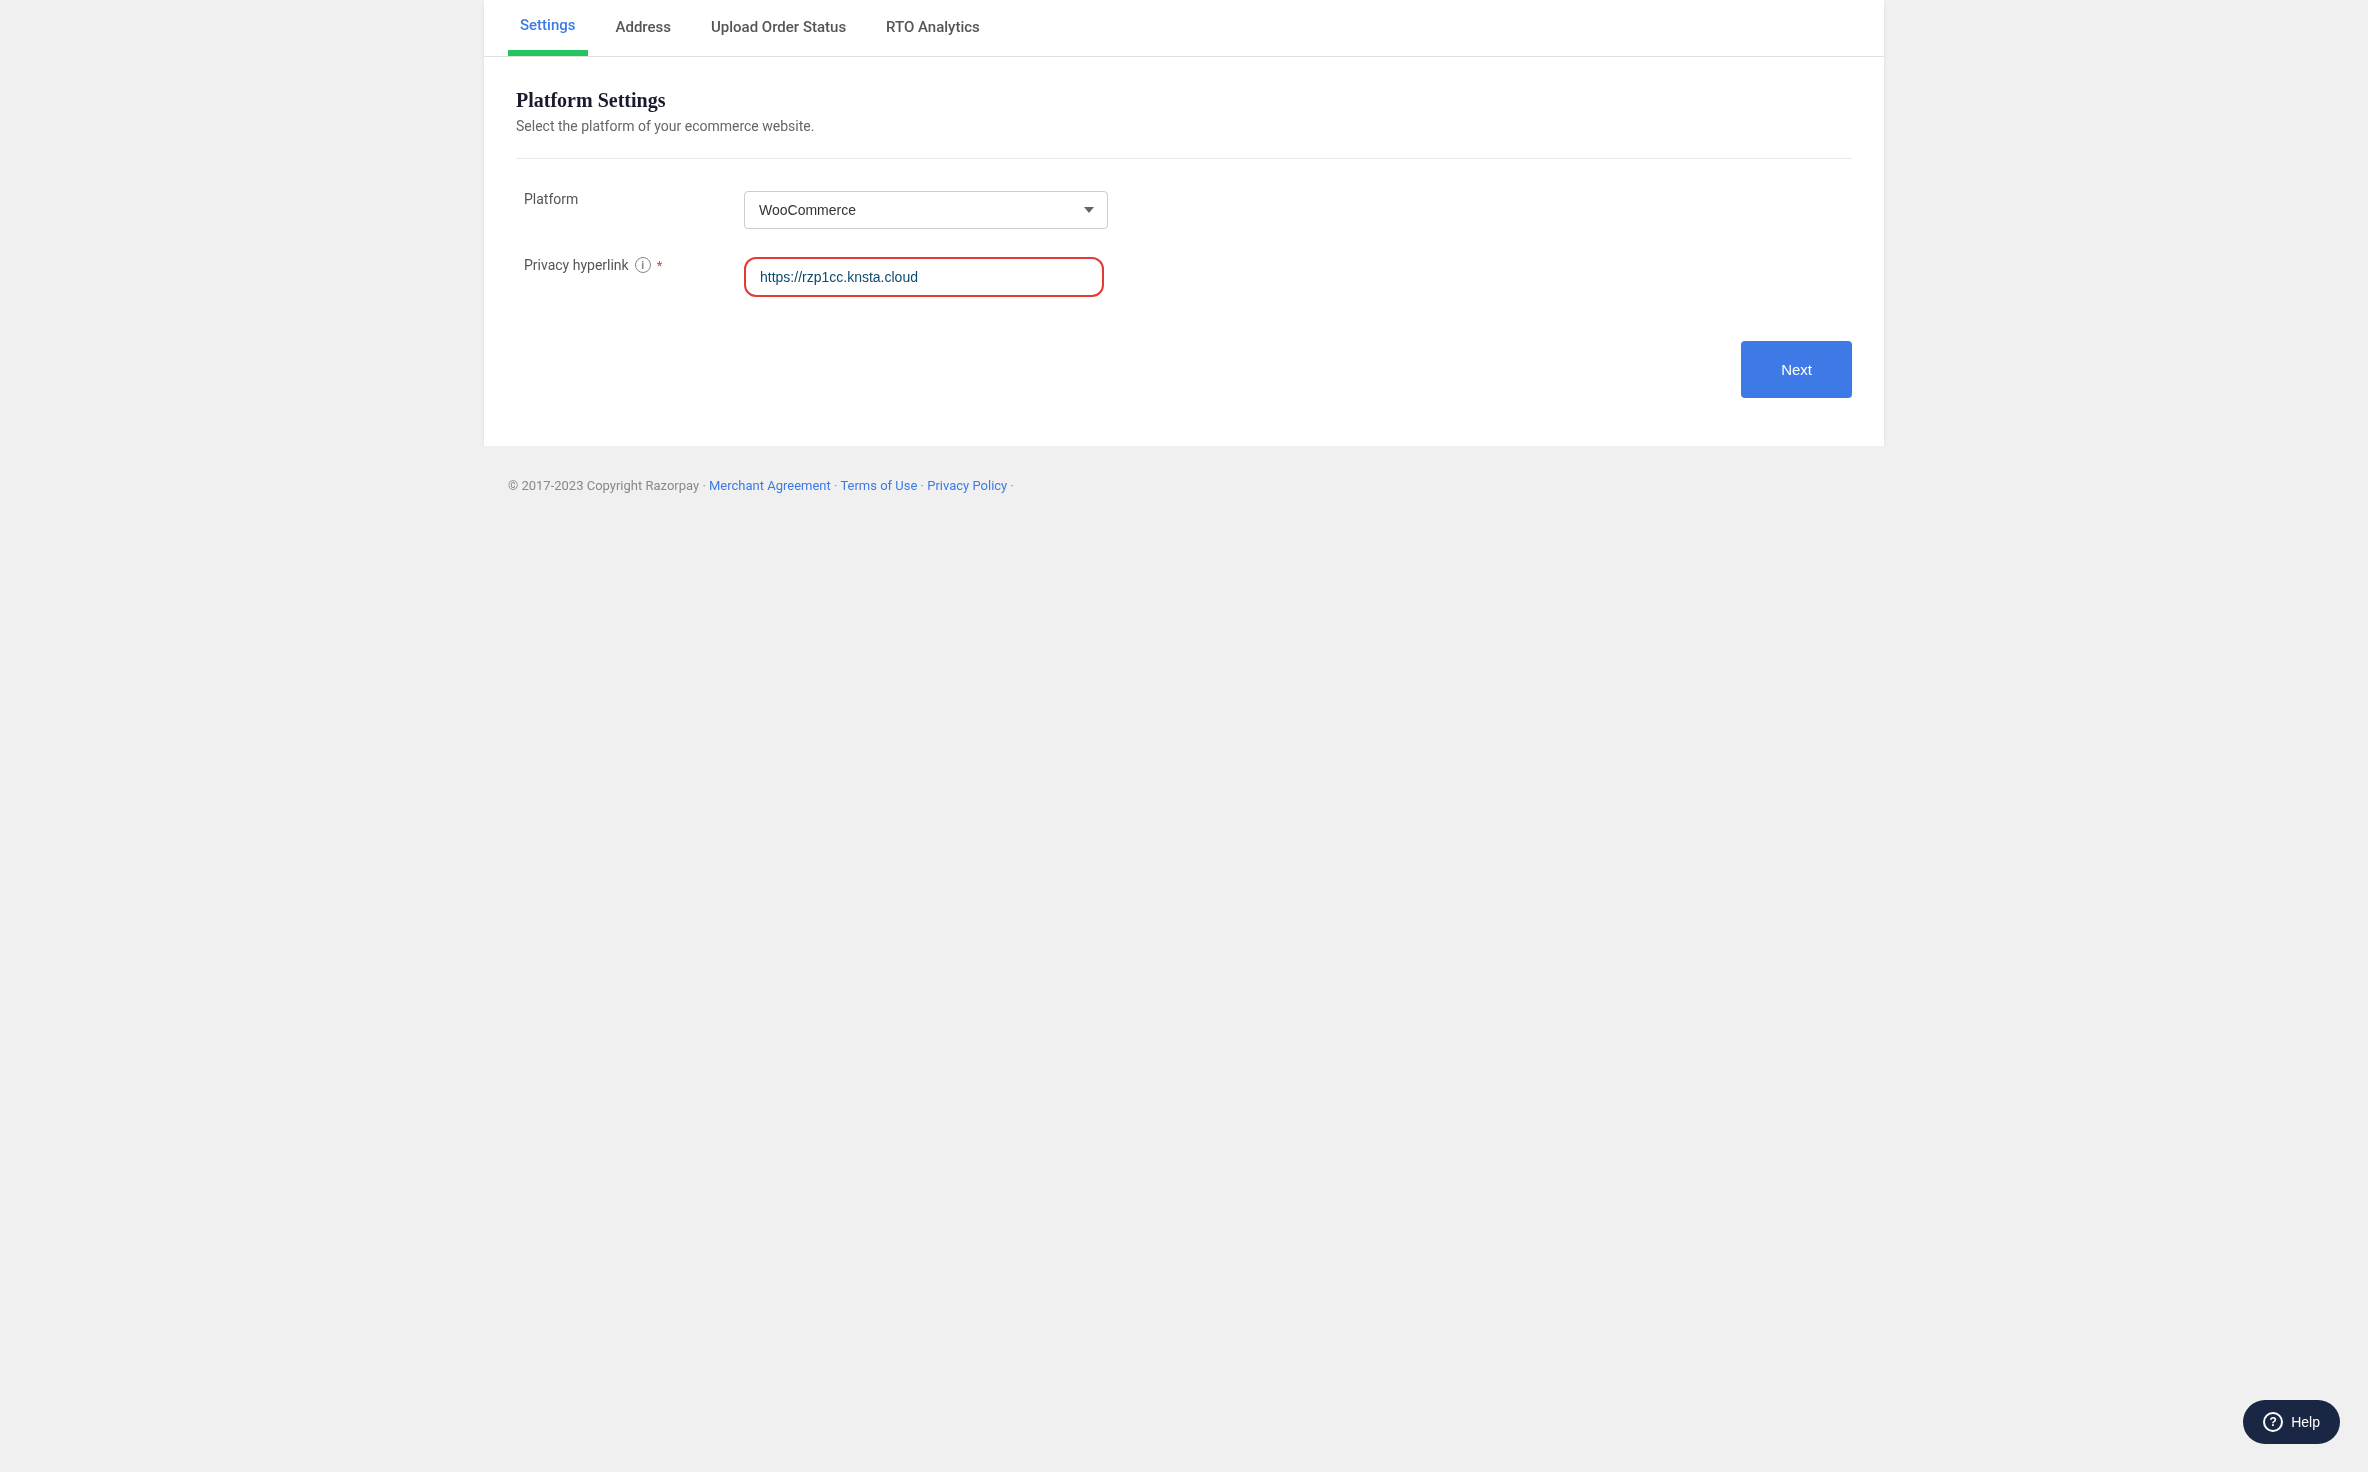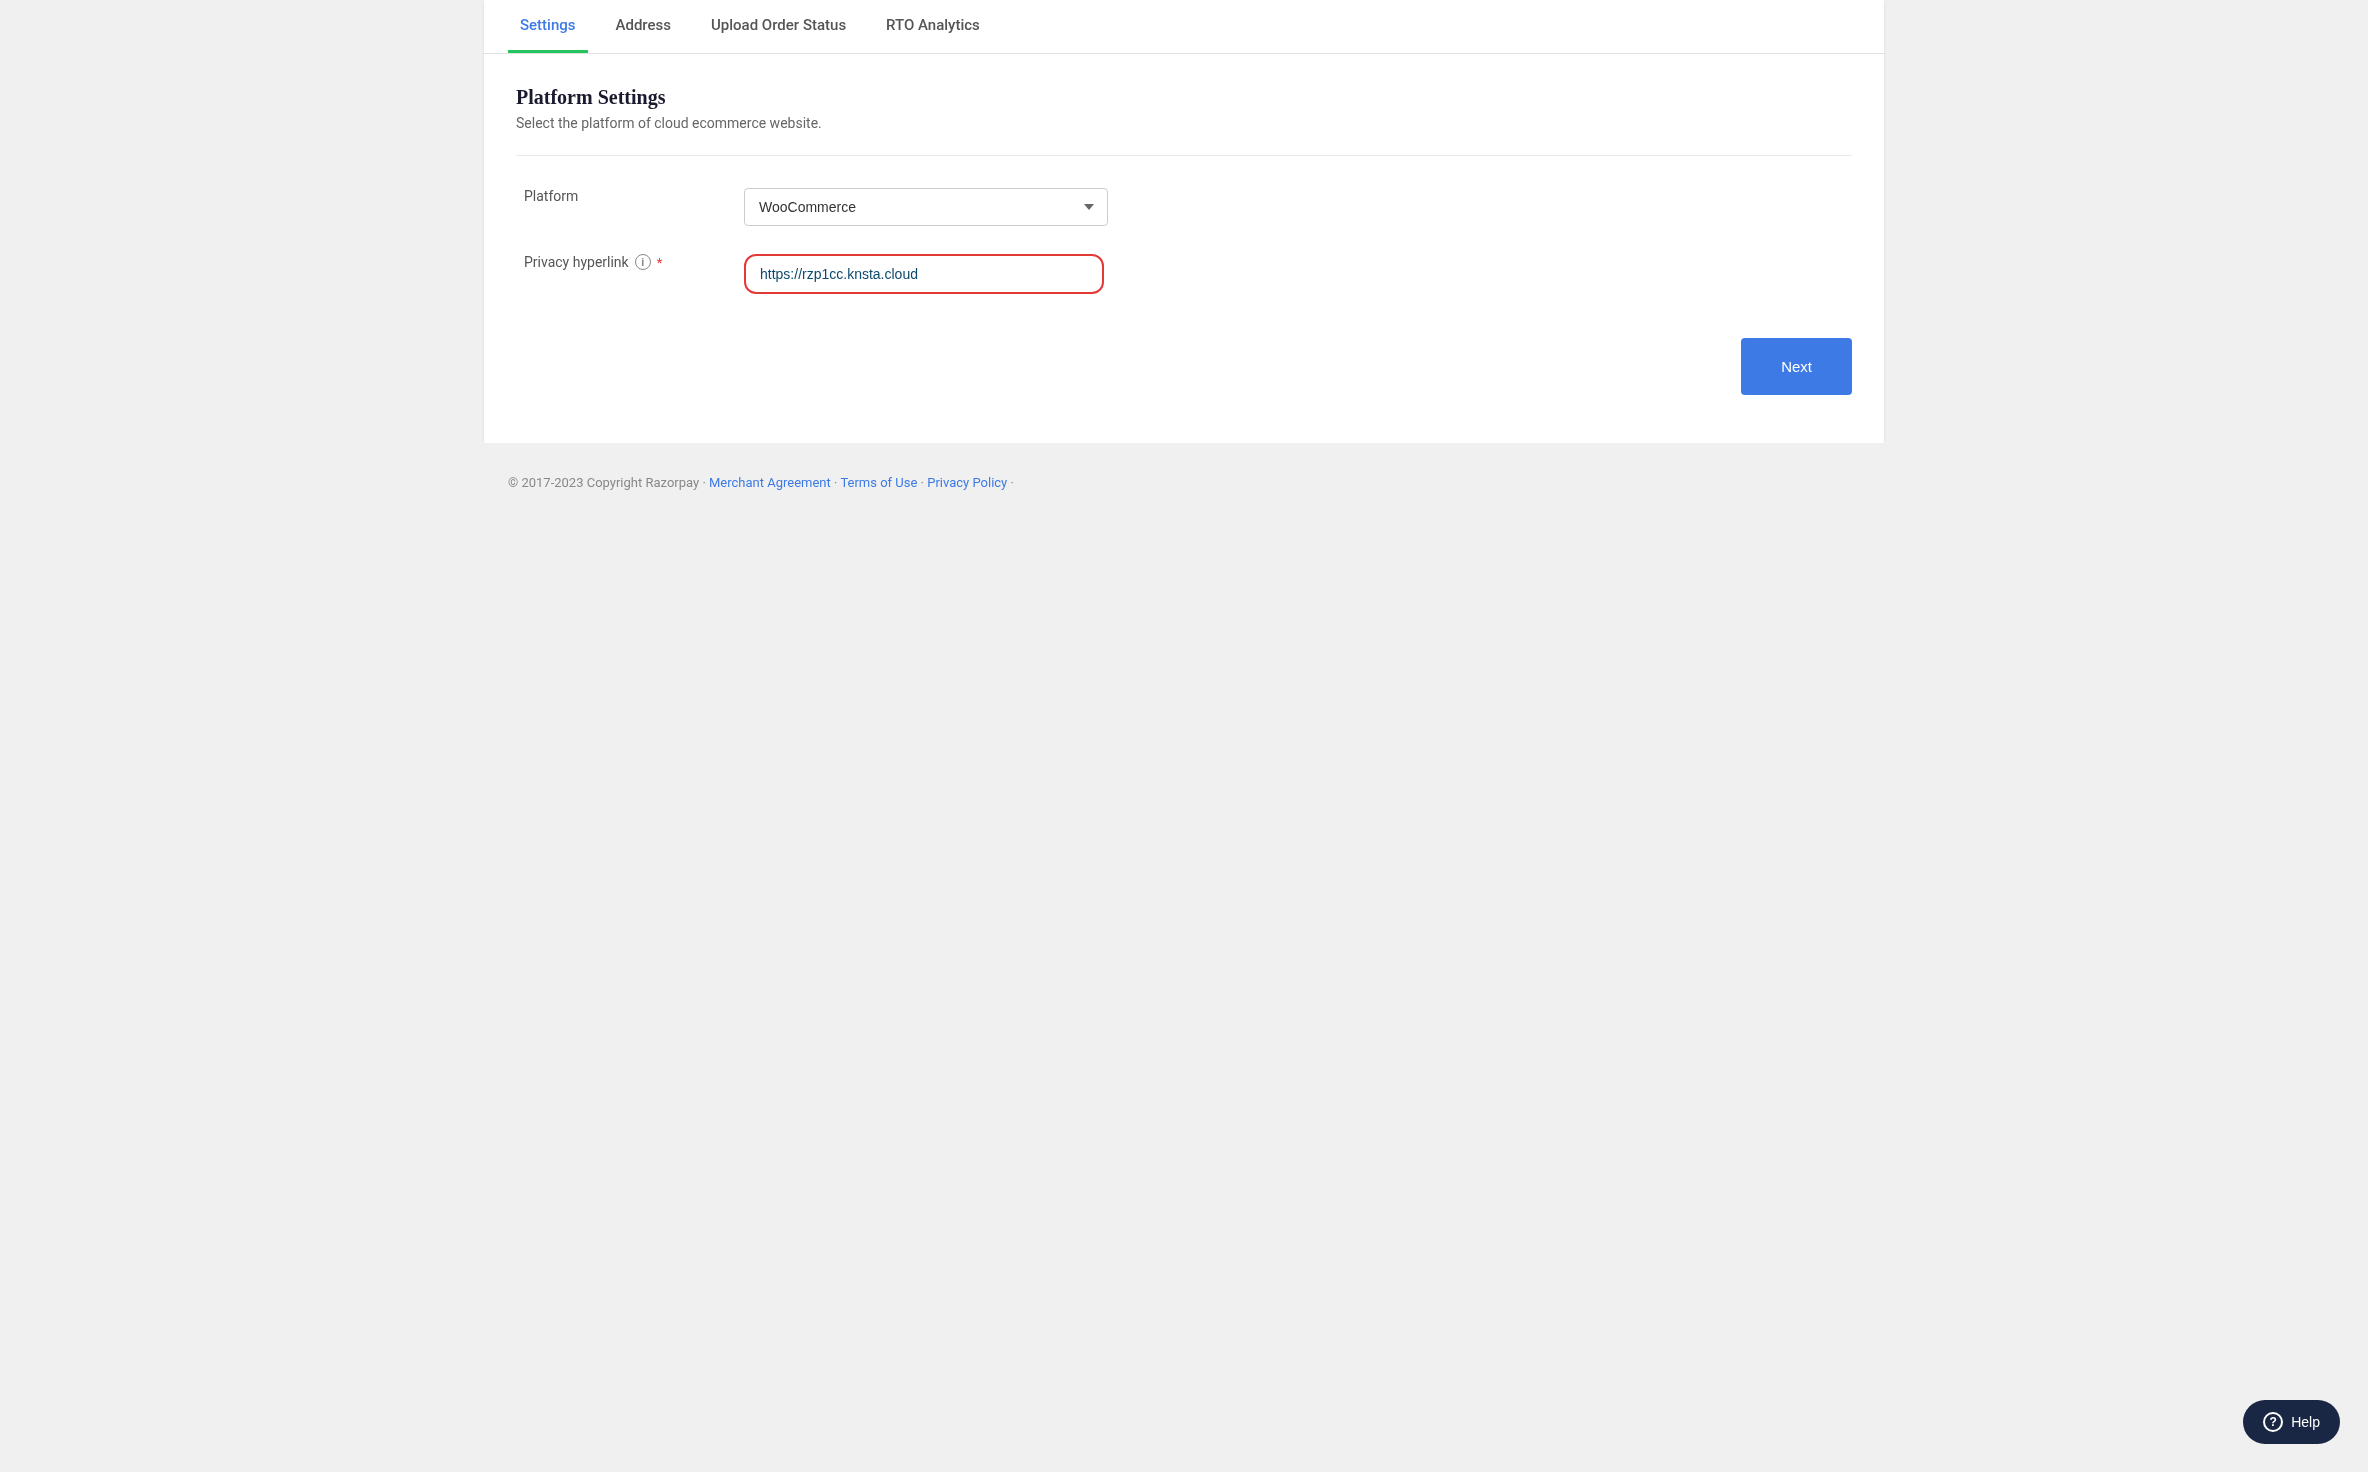--- a/index.html
+++ b/index.html
@@ -38,21 +38,21 @@
       font-size: 15px;
       color: #555;
       border-bottom: 3px solid transparent;
       margin-right: 16px;
       font-weight: 500;
       text-decoration: none;
     }
 
     .tab-item.active {
       color: #3d7ae5;
-      border-bottom: 3px solid #22c55e;
+      border-bottom: 6px solid #22c55e;
     }
 
     
     .content-area {
       padding: 32px 32px 40px;
       background: #fff;
     }
 
     .section-title {
       font-size: 20px;
@@ -228,21 +228,21 @@
 
     <nav class="tab-bar">
       <a class="tab-item active">Settings</a>
       <a class="tab-item">Address</a>
       <a class="tab-item">Upload Order Status</a>
       <a class="tab-item">RTO Analytics</a>
     </nav>
 
     <div class="content-area">
       <h2 class="section-title">Platform Settings</h2>
-      <p class="section-subtitle">Select the platform of cloud ecommerce website.</p>
+      <p class="section-subtitle">Select the platform of your ecommerce website.</p>
       <hr class="divider">
 
       <div class="form-area">
 
         <div class="form-row">
           <label class="form-label">Platform</label>
           <div class="form-select-wrapper">
             <select class="form-select">
               <option>WooCommerce</option>
               <option>Shopify</option>

